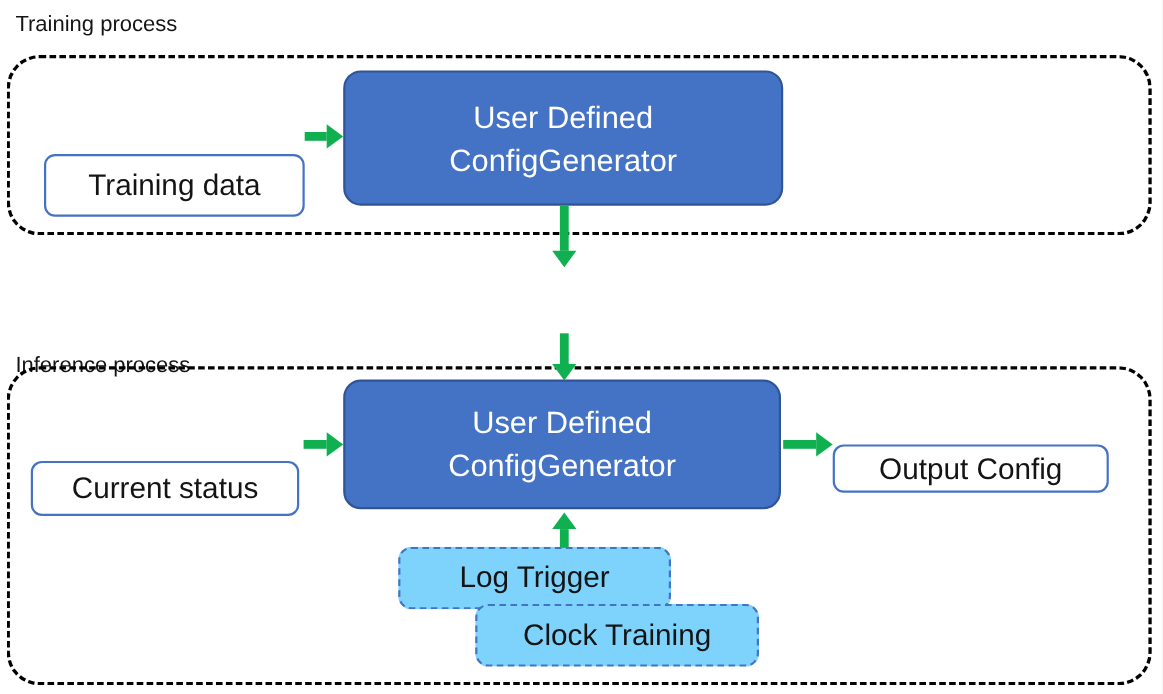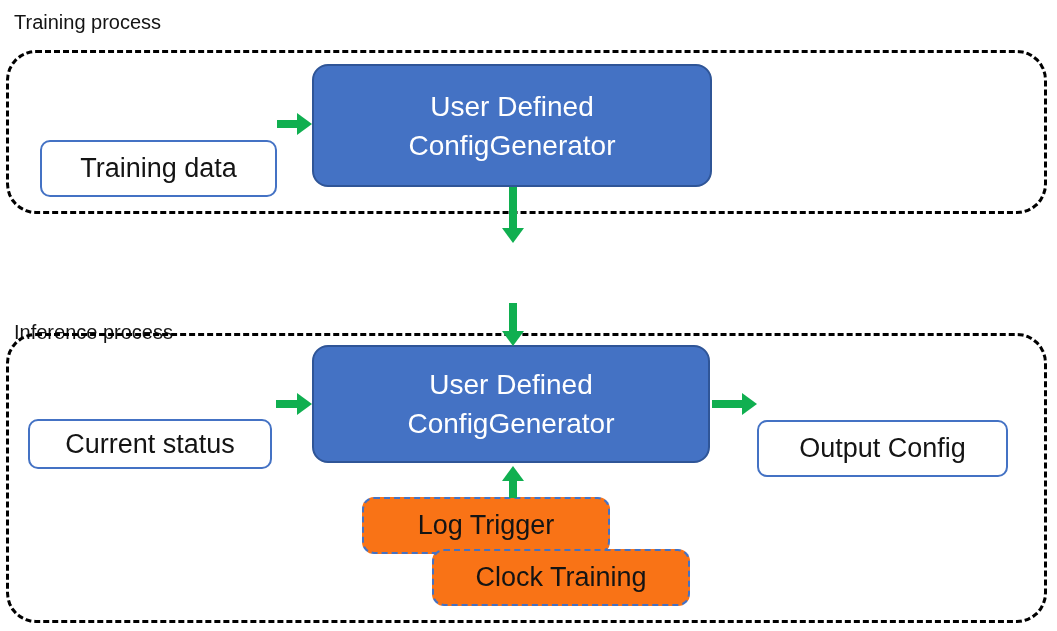--- a/index.html
+++ b/index.html
@@ -50,21 +50,21 @@
     border:2.5px solid var(--accent-blue-dark);
     border-radius:16px;
     display:flex;flex-direction:column;align-items:center;justify-content:center;
     color:var(--box-text-white);
     font-size:28px;
     line-height:39px;
     text-align:center;
   }
   .trigger-box{
     position:absolute;
-    background:#f97316;
+    background:#7dd3fc;
     border:2px dashed var(--accent-blue);
     border-radius:12px;
     display:flex;align-items:center;justify-content:center;
     font-size:27px;
     color:var(--text-dark);
     white-space:nowrap;
     text-align:right;
   }
   
   .arrow-h{position:absolute;display:flex;align-items:center;}
@@ -138,21 +138,21 @@
   <div class="gen-box z2" style="left:312px;top:345px;width:398px;height:118px;">
     <div>User Defined</div>
     <div>ConfigGenerator</div>
   </div>
 
   <div class="arrow-h" style="left:712px;top:393px;width:45px;height:22px;">
     <div class="shaft"></div>
     <div class="head-r"></div>
   </div>
 
-  <div class="io-box" style="left:757px;top:376px;width:251px;height:57px;">Output Config</div>
+  <div class="io-box" style="left:757px;top:360px;width:251px;height:44px;">Output Config</div>
 
   <div class="arrow-v z3" style="left:502px;top:466px;width:22px;height:32px;">
     <div class="head-u"></div>
     <div class="shaft"></div>
   </div>
 
   <div class="trigger-box" style="left:362px;top:497px;width:248px;height:57px;z-index:1;">Log Trigger</div>
 
   <div class="trigger-box z2" style="left:432px;top:549px;width:258px;height:57px;">Clock Training</div>
 

